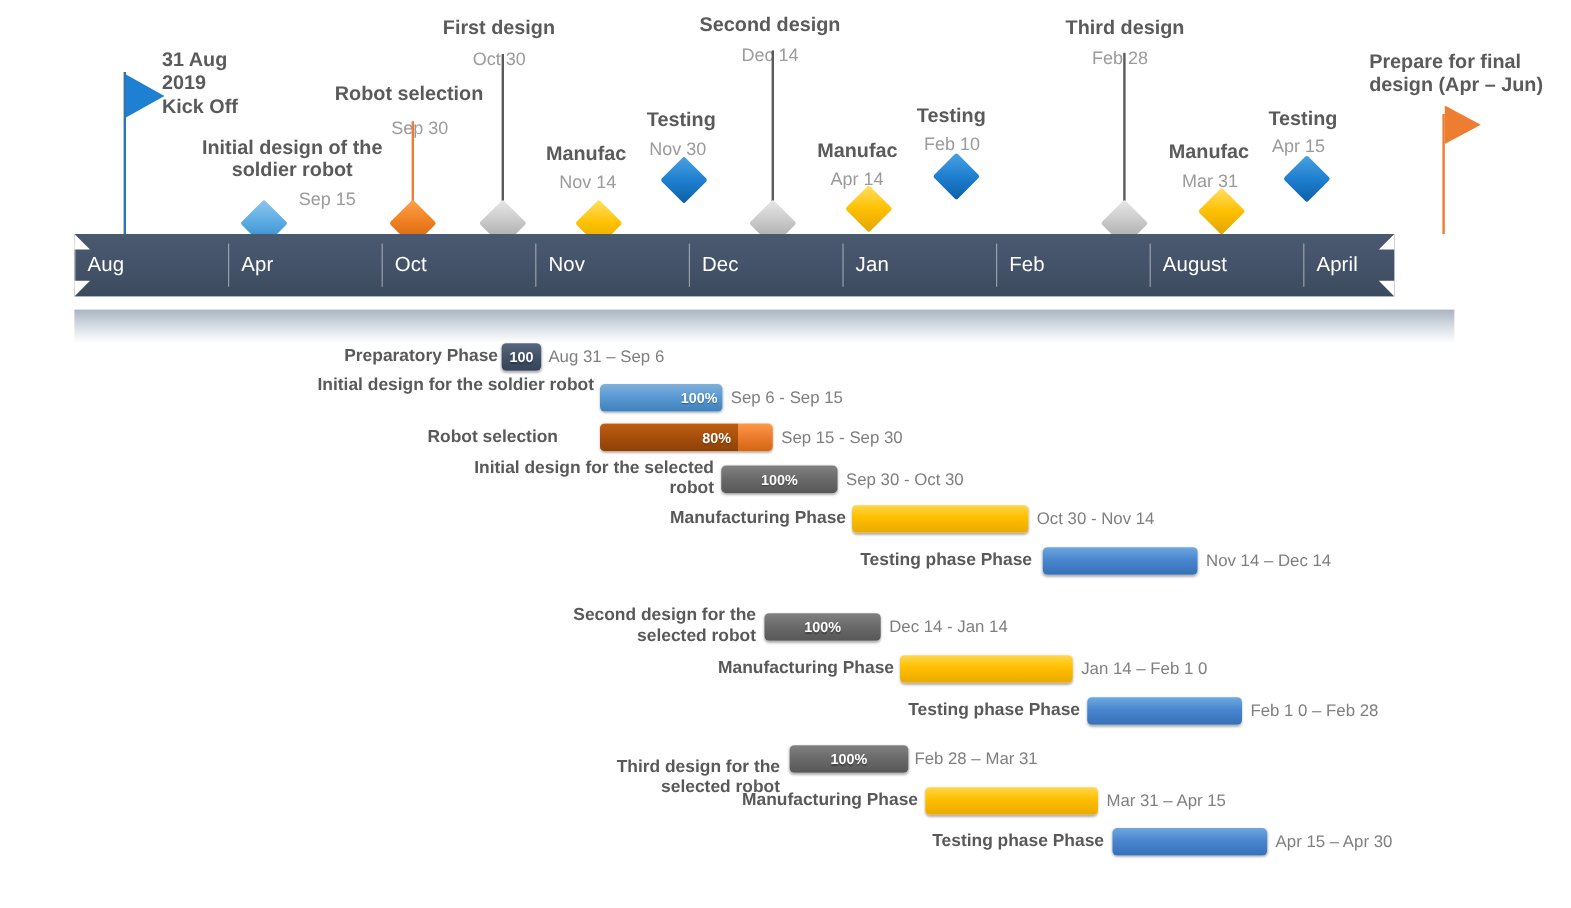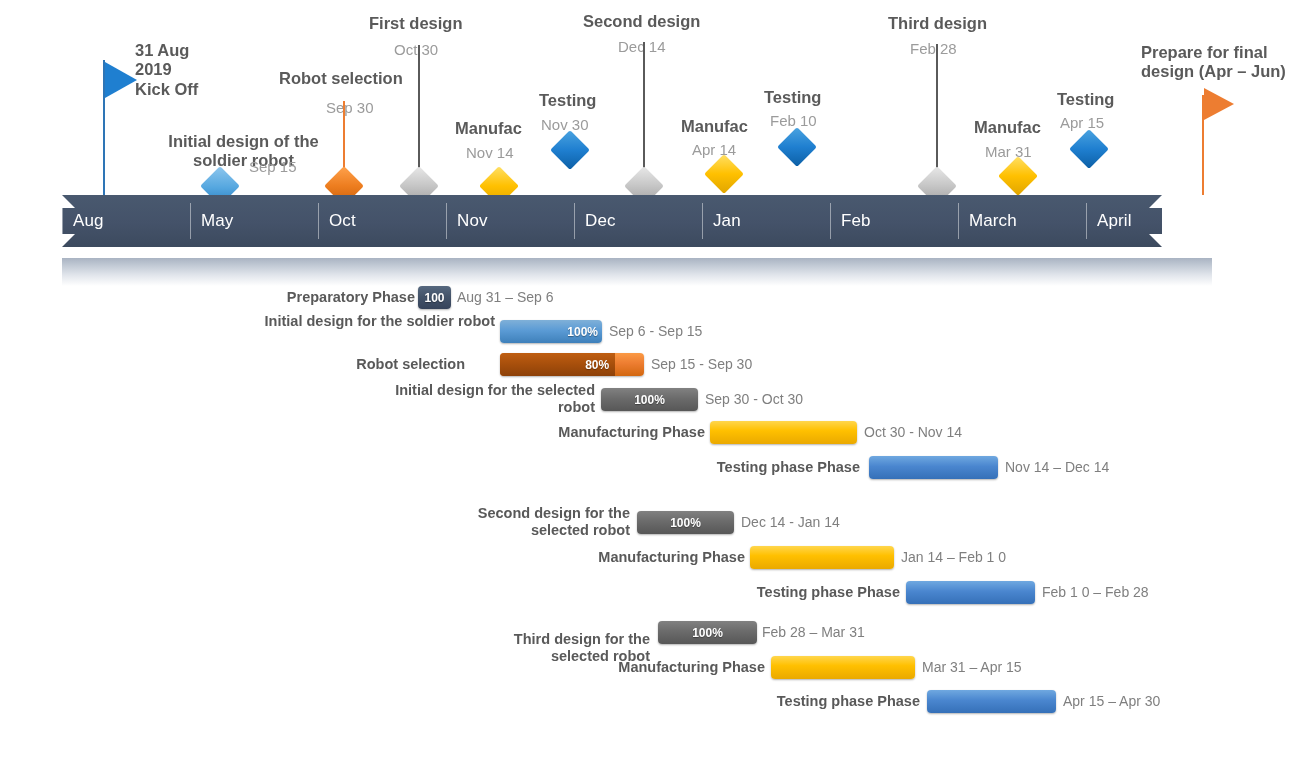--- a/index.html
+++ b/index.html
@@ -115,21 +115,21 @@
 <div id="stage">
 
   <div id="timeline">
 
     <div class="mk-title" style="left:135px;top:41px;">
       <span>31 Aug</span><br>
       <span>2019</span><br>
       <span>Kick Off</span>
     </div>
 
-    <div class="mk-title" style="left:162px;top:114px;text-align:center;width:163px;margin-top:18px;">
+    <div class="mk-title" style="left:162px;top:114px;text-align:center;width:163px;">
       <span>Initial design of the</span><br>
       <span>soldier robot</span>
     </div>
     <div class="mk-date" style="left:249px;top:158px;">Sep 15</div>
 
     <div class="mk-title" style="left:279px;top:69px;">Robot selection</div>
     <div class="mk-date" style="left:326px;top:99px;">Sep 30</div>
 
     <div class="mk-title" style="left:369px;top:14px;">First design</div>
     <div class="mk-date" style="left:394px;top:41px;">Oct 30</div>
@@ -189,21 +189,21 @@
     <div class="month-bar">
       <div class="cap-r-t"></div>
       <div class="cap-r-b"></div>
 
       <div class="month-cell" style="left:0px;width:128px;">
         <span class="divider"></span>
         <span>Aug</span>
       </div>
       <div class="month-cell" style="left:128px;width:128px;">
         <span class="divider"></span>
-        <span>May</span>
+        <span>Apr</span>
       </div>
       <div class="month-cell" style="left:256px;width:128px;">
         <span class="divider"></span>
         <span>Oct</span>
       </div>
       <div class="month-cell" style="left:384px;width:128px;">
         <span class="divider"></span>
         <span>Nov</span>
       </div>
       <div class="month-cell" style="left:512px;width:128px;">
@@ -213,21 +213,21 @@
       <div class="month-cell" style="left:640px;width:128px;">
         <span class="divider"></span>
         <span>Jan</span>
       </div>
       <div class="month-cell" style="left:768px;width:128px;">
         <span class="divider"></span>
         <span>Feb</span>
       </div>
       <div class="month-cell" style="left:896px;width:128px;">
         <span class="divider"></span>
-        <span>March</span>
+        <span>August</span>
       </div>
       <div class="month-cell" style="left:1024px;width:126px;">
         <span class="divider"></span>
         <span>April</span>
       </div>
     </div>
 
     <div class="band-shadow"></div>
   </div>
 

